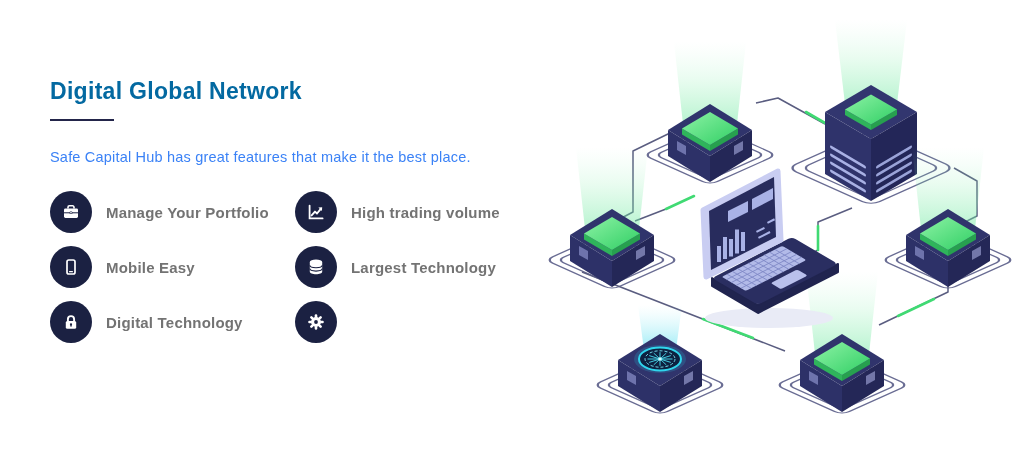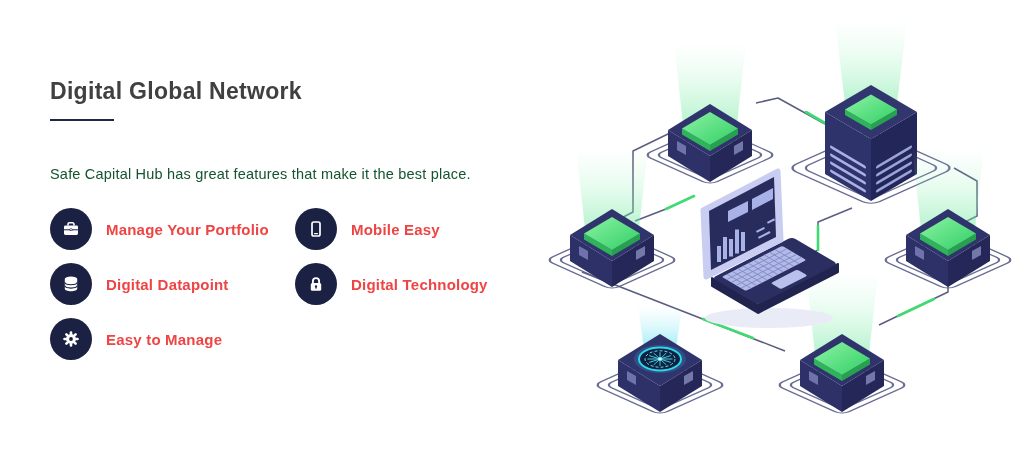--- a/index.html
+++ b/index.html
@@ -1,30 +1,30 @@
 <!DOCTYPE html>
 <html><head>
 <meta charset="utf-8">
 <style>
   html,body{margin:0;padding:0;background:#ffffff;}
   .page{
     position:relative;width:1024px;height:460px;background:#ffffff;
     font-family:"Liberation Sans",sans-serif;overflow:hidden;
   }
   .content{position:absolute;left:50px;top:78px;width:470px;}
-  .title{margin:0;font-size:23px;font-weight:700;color:#404040;letter-spacing:.3px;}
+  .title{margin:0;font-size:23px;font-weight:700;color:#0369a1;letter-spacing:.3px;}
   .underline{width:64px;height:2px;background:#23254a;margin-top:14px;}
-  .subtitle{margin:45px 0 0 0;font-size:14.5px;color:#14532d;letter-spacing:.2px;}
+  .subtitle{margin:28px 0 0 0;font-size:14.5px;color:#3b82f6;letter-spacing:.2px;}
   .features{display:grid;grid-template-columns:245px auto;row-gap:13px;margin-top:26px;}
   .feature{display:flex;align-items:center;gap:14px;height:42px;}
   .ficon{
     flex:0 0 42px;width:42px;height:42px;border-radius:50%;background:#1b2142;
     display:flex;align-items:center;justify-content:center;
   }
-  .flabel{font-size:15px;font-weight:700;color:#ef4444;letter-spacing:.2px;}
+  .flabel{font-size:15px;font-weight:700;color:#737373;letter-spacing:.2px;}
   .illus{position:absolute;left:534px;top:0;width:490px;height:460px;}
   .rings{fill:none;stroke:#696c93;stroke-width:2.3px;}
   .wires{fill:none;stroke:#5a5d80;stroke-width:1.5px;stroke-linejoin:round;}
   .greens{fill:none;stroke:#40da73;stroke-width:2.6px;stroke-linecap:round;}
 </style>
 </head>
 <body>
 
 <div class="page">
 
@@ -41,41 +41,51 @@
             <path d="M7 6.6 V5.2 a1.4 1.4 0 0 1 1.4-1.4 h3.2 a1.4 1.4 0 0 1 1.4 1.4 V6.6" fill="none" stroke="#fff" stroke-width="1.6"></path>
             <rect x="3" y="6.4" width="14" height="9.6" rx="1.4" fill="#fff"></rect>
             <rect x="3" y="10.3" width="14" height="1" fill="#1b2142"></rect>
             <rect x="8.7" y="9.6" width="2.6" height="2.4" rx="0.6" fill="#1b2142"></rect>
             <rect x="9.2" y="10.1" width="1.6" height="1.4" rx="0.4" fill="#fff"></rect>
           </svg>
         </span>
         <span class="flabel">Manage Your Portfolio</span>
       </div>
 
+      <div class="feature">
+        <span class="ficon">
+          <svg width="20" height="20" viewBox="0 0 20 20">
+            <path d="M3.6 3.6 V16.4 H16.6" fill="none" stroke="#fff" stroke-width="1.8" stroke-linecap="round"></path>
+            <path d="M5.6 13.4 L9 9.6 L11 11.5 L14.6 7.2" fill="none" stroke="#fff" stroke-width="1.9" stroke-linecap="round" stroke-linejoin="round"></path>
+            <path d="M12.4 5.6 L16.2 5.3 L15.9 9.1 Z" fill="#fff"></path>
+          </svg>
+        </span>
+        <span class="flabel">High trading volume</span>
+      </div>
 
       <div class="feature">
         <span class="ficon">
           <svg width="20" height="20" viewBox="0 0 20 20">
             <rect x="6" y="3" width="8" height="14" rx="1.8" fill="none" stroke="#fff" stroke-width="1.7"></rect>
             <line x1="8.6" y1="14.7" x2="11.4" y2="14.7" stroke="#fff" stroke-width="1.3" stroke-linecap="round"></line>
           </svg>
         </span>
         <span class="flabel">Mobile Easy</span>
       </div>
 
       <div class="feature">
         <span class="ficon">
           <svg width="20" height="20" viewBox="0 0 20 20">
             <path d="M3.8 5 V14.8 c0 1.4 2.8 2.5 6.2 2.5 s6.2-1.1 6.2-2.5 V5" fill="#fff"></path>
             <ellipse cx="10" cy="5" rx="6.2" ry="2.5" fill="#fff"></ellipse>
             <path d="M3.8 8.3 c0 1.4 2.8 2.5 6.2 2.5 s6.2-1.1 6.2-2.5" fill="none" stroke="#1b2142" stroke-width="1.1"></path>
             <path d="M3.8 11.6 c0 1.4 2.8 2.5 6.2 2.5 s6.2-1.1 6.2-2.5" fill="none" stroke="#1b2142" stroke-width="1.1"></path>
           </svg>
         </span>
-        <span class="flabel">Digital Datapoint</span>
+        <span class="flabel">Largest Technology</span>
       </div>
 
       <div class="feature">
         <span class="ficon">
           <svg width="20" height="20" viewBox="0 0 20 20">
             <path d="M6.9 9.2 V7.2 a3.1 3.1 0 0 1 6.2 0 V9.2" fill="none" stroke="#fff" stroke-width="1.9"></path>
             <rect x="4.8" y="9" width="10.4" height="7.8" rx="1.6" fill="#fff"></rect>
             <circle cx="10" cy="12.3" r="1.15" fill="#1b2142"></circle>
             <rect x="9.45" y="12.7" width="1.1" height="2.1" rx="0.5" fill="#1b2142"></rect>
           </svg>
@@ -93,21 +103,20 @@
               <rect x="8.7" y="2.2" width="2.6" height="3.6" rx="1.2" transform="rotate(90 10 10)"></rect>
               <rect x="8.7" y="2.2" width="2.6" height="3.6" rx="1.2" transform="rotate(135 10 10)"></rect>
               <rect x="8.7" y="2.2" width="2.6" height="3.6" rx="1.2" transform="rotate(180 10 10)"></rect>
               <rect x="8.7" y="2.2" width="2.6" height="3.6" rx="1.2" transform="rotate(225 10 10)"></rect>
               <rect x="8.7" y="2.2" width="2.6" height="3.6" rx="1.2" transform="rotate(270 10 10)"></rect>
               <rect x="8.7" y="2.2" width="2.6" height="3.6" rx="1.2" transform="rotate(315 10 10)"></rect>
             </g>
             <circle cx="10" cy="10" r="1.9" fill="#1b2142"></circle>
           </svg>
         </span>
-        <span class="flabel">Easy to Manage</span>
       </div>
 
     </div>
   </div>
 
   <svg class="illus" viewBox="0 0 490 460" aria-hidden="true">
     <defs>
       <linearGradient id="greenTop" x1="0" y1="0" x2="1" y2="1">
         <stop offset="0" stop-color="#8df2a5"></stop>
           <stop offset="1" stop-color="#30cf64"></stop>

